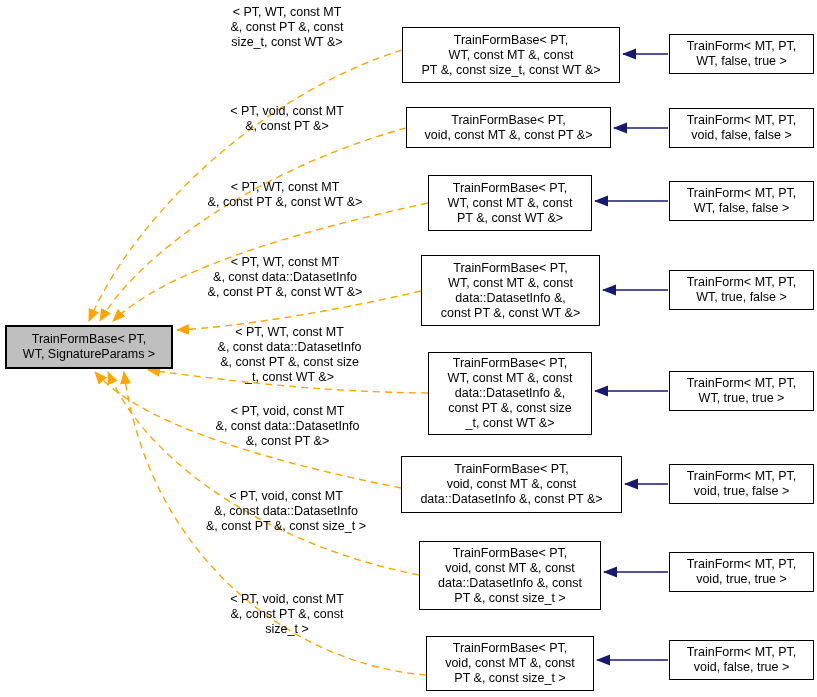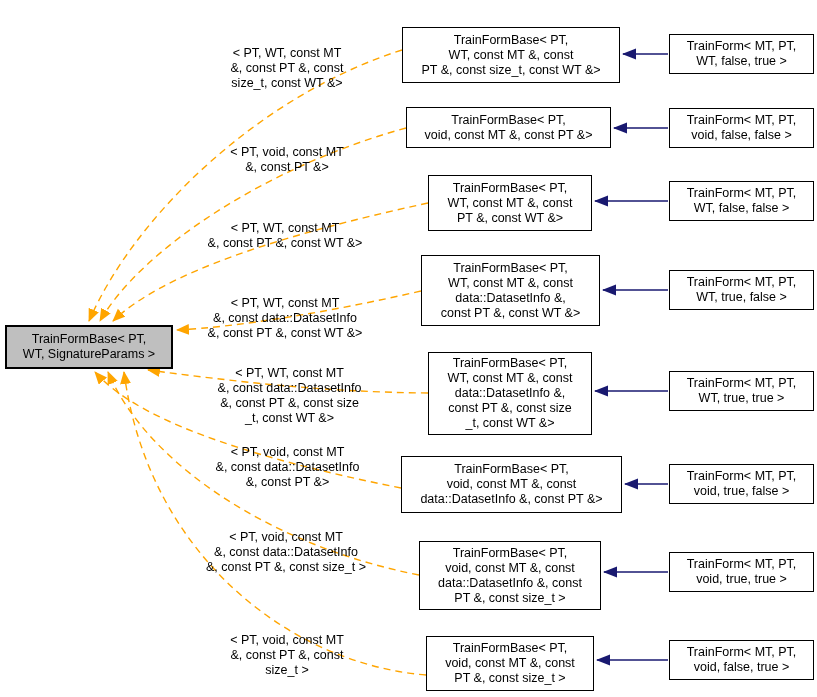--- a/index.html
+++ b/index.html
@@ -35,21 +35,20 @@
   .node.root {
     background: #bfbfbf;
     border: 2px solid #000000;
   }
   .edge-label {
     position: absolute;
     box-sizing: border-box;
     text-align: center;
     white-space: pre-line;
     line-height: 15px;
-    margin-top: 41px;
   }
 </style>
 </head>
 <body>
 
 <div class="canvas">
 
   <svg class="edges-layer" width="817" height="697" viewBox="0 0 817 697" xmlns="http://www.w3.org/2000/svg">
     <defs>
       <marker id="arrow-orange" markerWidth="14" markerHeight="12" refX="12" refY="5.5" orient="auto" markerUnits="userSpaceOnUse">

